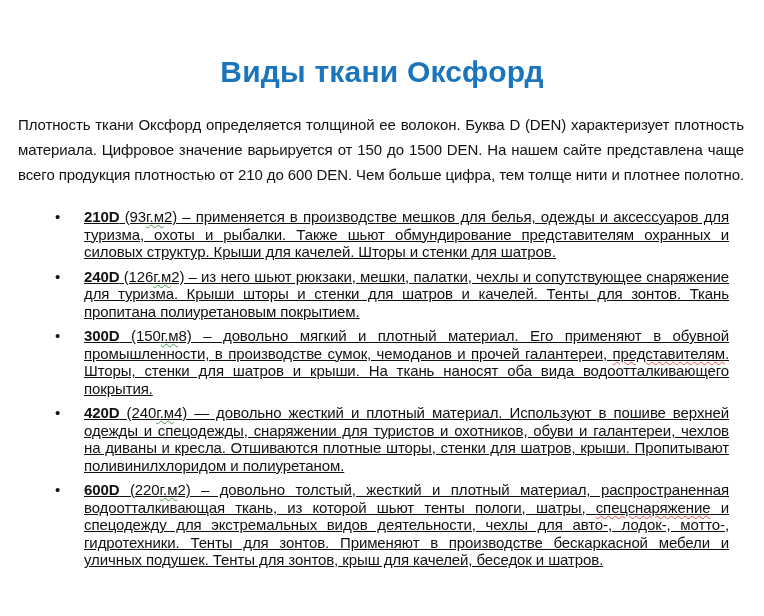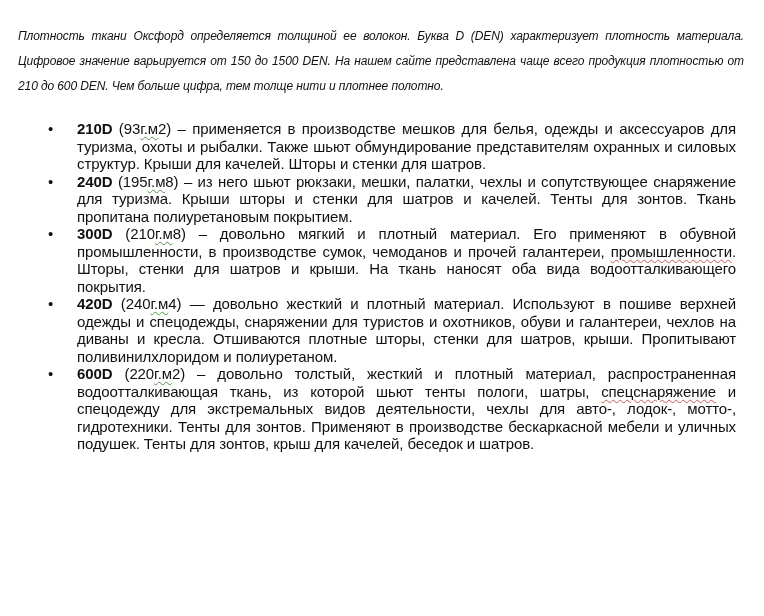--- a/index.html
+++ b/index.html
@@ -31,39 +31,39 @@
     margin: 55px 20px 0 20px;
     text-align: center;
     font-size: 30px;
     line-height: 33px;
     font-weight: bold;
     color: var(--title-color);
     letter-spacing: 0.2px;
   }
   .doc-intro {
     margin: 24px 20px 0 18px;
-    font-size: 12px;
+    font-size: 15px;
     line-height: 25px;
     text-align: justify;
     letter-spacing: -0.1px;
-    font-style: italic;
   }
   .fabric-list {
     margin: 21px 28px 0 46px;
     padding: 0;
     list-style: none;
     font-size: 15px;
     line-height: 17.5px;
     text-align: justify;
     letter-spacing: -0.1px;
   }
   .fabric-list li {
     position: relative;
     padding-left: 31px;
-    margin: 0;
+    margin: 7px;
+    text-decoration: underline;
   }
   .fabric-list li::before {
     content: "\2022";
     position: absolute;
     left: 2px;
     top: 0;
     font-size: 15px;
     color: var(--text-color);
   }
   .seg-bold { font-weight: bold; }
@@ -79,23 +79,24 @@
     text-decoration-style: wavy;
     text-decoration-color: var(--grammar-color);
     text-decoration-thickness: 1px;
     text-underline-offset: 2px;
   }
 </style>
 </head>
 <body>
 
 <main class="doc-page">
+  <h1 class="doc-title">Виды ткани Оксфорд</h1>
 
   <p class="doc-intro">Плотность ткани Оксфорд определяется толщиной ее волокон. Буква D (DEN) характеризует плотность материала. Цифровое значение варьируется от 150 до 1500 DEN. На нашем сайте представлена чаще всего продукция плотностью от 210 до 600 DEN. Чем больше цифра, тем толще нити и плотнее полотно.</p>
 
   <ul class="fabric-list" id="fabric-list">
       <li><span class="seg-bold">210D</span><span> (93</span><span class="seg-grammar">г.м</span><span>2) – применяется в производстве мешков для белья, одежды и аксессуаров для туризма, охоты и рыбалки. Также шьют обмундирование представителям охранных и силовых структур. Крыши для качелей. Шторы и стенки для шатров.</span></li>
-      <li><span class="seg-bold">240D</span><span> (195</span><span class="seg-grammar">г.м</span><span>8) – из него шьют рюкзаки, мешки, палатки, чехлы и сопутствующее снаряжение для туризма. Крыши шторы и стенки для шатров и качелей. Тенты для зонтов. Ткань пропитана полиуретановым покрытием.</span></li>
-      <li><span class="seg-bold">300D</span><span> (210</span><span class="seg-grammar">г.м</span><span>8) – довольно мягкий и плотный материал. Его применяют в обувной промышленности, в производстве сумок, чемоданов и прочей галантереи, </span><span class="seg-spell">промышленности</span><span>. Шторы, стенки для шатров и крыши. На ткань наносят оба вида водоотталкивающего покрытия.</span></li>
+      <li><span class="seg-bold">240D</span><span> (126</span><span class="seg-grammar">г.м</span><span>2) – из него шьют рюкзаки, мешки, палатки, чехлы и сопутствующее снаряжение для туризма. Крыши шторы и стенки для шатров и качелей. Тенты для зонтов. Ткань пропитана полиуретановым покрытием.</span></li>
+      <li><span class="seg-bold">300D</span><span> (150</span><span class="seg-grammar">г.м</span><span>8) – довольно мягкий и плотный материал. Его применяют в обувной промышленности, в производстве сумок, чемоданов и прочей галантереи, </span><span class="seg-spell">представителям</span><span>. Шторы, стенки для шатров и крыши. На ткань наносят оба вида водоотталкивающего покрытия.</span></li>
       <li><span class="seg-bold">420D</span><span> (240</span><span class="seg-grammar">г.м</span><span>4) — довольно жесткий и плотный материал. Используют в пошиве верхней одежды и спецодежды, снаряжении для туристов и охотников, обуви и галантереи, чехлов на диваны и кресла. Отшиваются плотные шторы, стенки для шатров, крыши. Пропитывают поливинилхлоридом и полиуретаном.</span></li>
       <li><span class="seg-bold">600D</span><span> (220</span><span class="seg-grammar">г.м</span><span>2) – довольно толстый, жесткий и плотный материал, распространенная водоотталкивающая ткань, из которой шьют тенты пологи, шатры, </span><span class="seg-spell">спецснаряжение</span><span> и спецодежду для экстремальных видов деятельности, чехлы для авто-, лодок-, мотто-, гидротехники. Тенты для зонтов. Применяют в производстве бескаркасной мебели и уличных подушек. Тенты для зонтов, крыш для качелей, беседок и шатров.</span></li>
     </ul>
 </main>
 
 </body></html>

